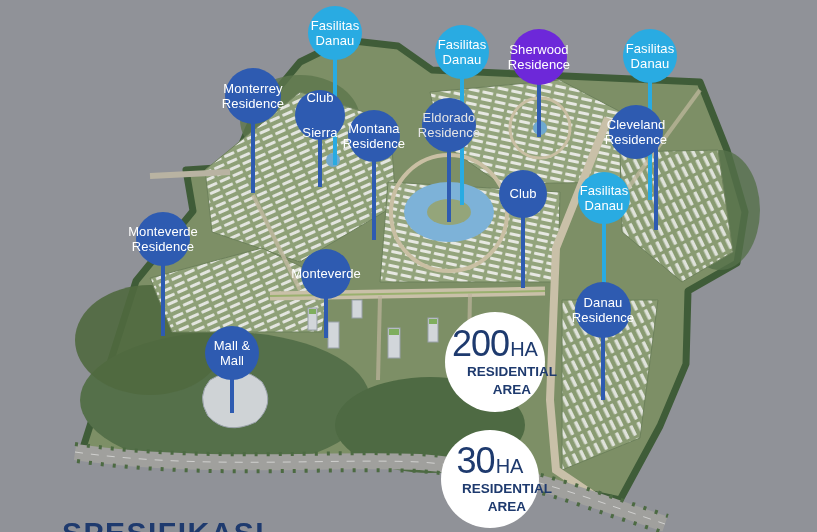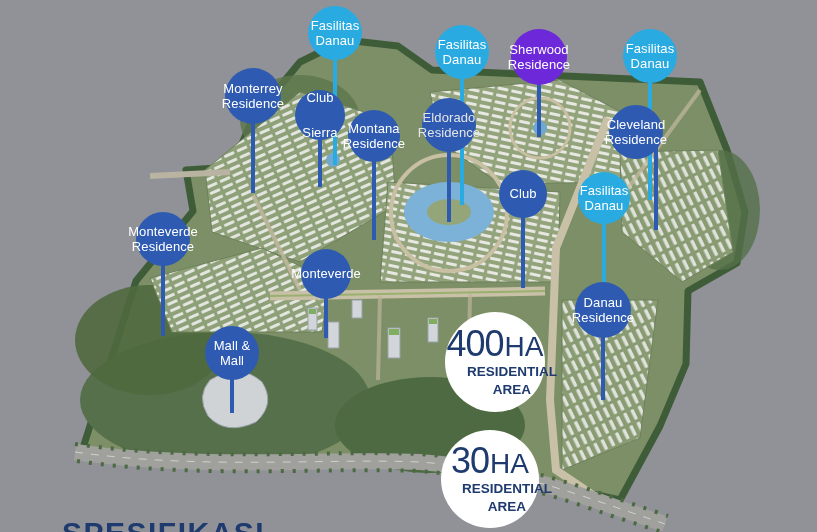--- a/index.html
+++ b/index.html
@@ -8,21 +8,21 @@
   #map-art{position:absolute;left:0;top:0;z-index:0;}
   .stem{position:absolute;z-index:2;}
   .pin{position:absolute;z-index:3;border-radius:50%;display:flex;flex-direction:column;
        align-items:center;justify-content:center;text-align:center;color:#fff;
        line-height:1.18;font-weight:400;}
   .pin span{display:block;font-size:13px;letter-spacing:.1px;}
   .stat-circle{position:absolute;z-index:3;border-radius:50%;background:#fff;display:flex;
        flex-direction:column;align-items:center;justify-content:center;text-align:center;}
   .stat-value-row{display:flex;align-items:baseline;line-height:1;}
   .stat-value{font-size:36px;font-weight:400;letter-spacing:-1px;}
-  .stat-unit{font-size:28px;font-weight:400;margin-left:1px;}
+  .stat-unit{font-size:20px;font-weight:400;margin-left:1px;}
   .stat-label{font-size:13.5px;font-weight:700;line-height:1.15;margin-top:2px;padding-left:34px;}
   #bottom-heading{position:absolute;left:62px;top:516px;z-index:4;font-size:30px;
        font-weight:700;letter-spacing:1.5px;}
 </style>
 </head>
 <body>
 
 <div id="screen">
 
   <svg id="map-art" width="817" height="532" viewBox="0 0 817 532" aria-hidden="true">
@@ -165,21 +165,21 @@
         <span>Danau</span>
         <span>Residence</span>
       </div>
       <div class="stem" style="left: 230px; top: 353px; width: 4px; height: 60px; background: rgb(46, 91, 177);"></div>
       <div class="pin" style="left: 205px; top: 326px; width: 54px; height: 54px; background: rgb(46, 91, 177); color: rgb(255, 255, 255);">
         <span>Mall &amp;</span>
         <span>Mall</span>
       </div>
       <div class="stat-circle" style="left: 445px; top: 312px; width: 100px; height: 100px; color: rgb(30, 58, 110);">
         <div class="stat-value-row">
-          <span class="stat-value">400</span>
+          <span class="stat-value">200</span>
           <span class="stat-unit">HA</span>
         </div>
         <div class="stat-label">RESIDENTIAL</div>
         <div class="stat-label">AREA</div>
       </div>
       <div class="stat-circle" style="left: 441px; top: 430px; width: 98px; height: 98px; color: rgb(30, 58, 110);">
         <div class="stat-value-row">
           <span class="stat-value">30</span>
           <span class="stat-unit">HA</span>
         </div>

